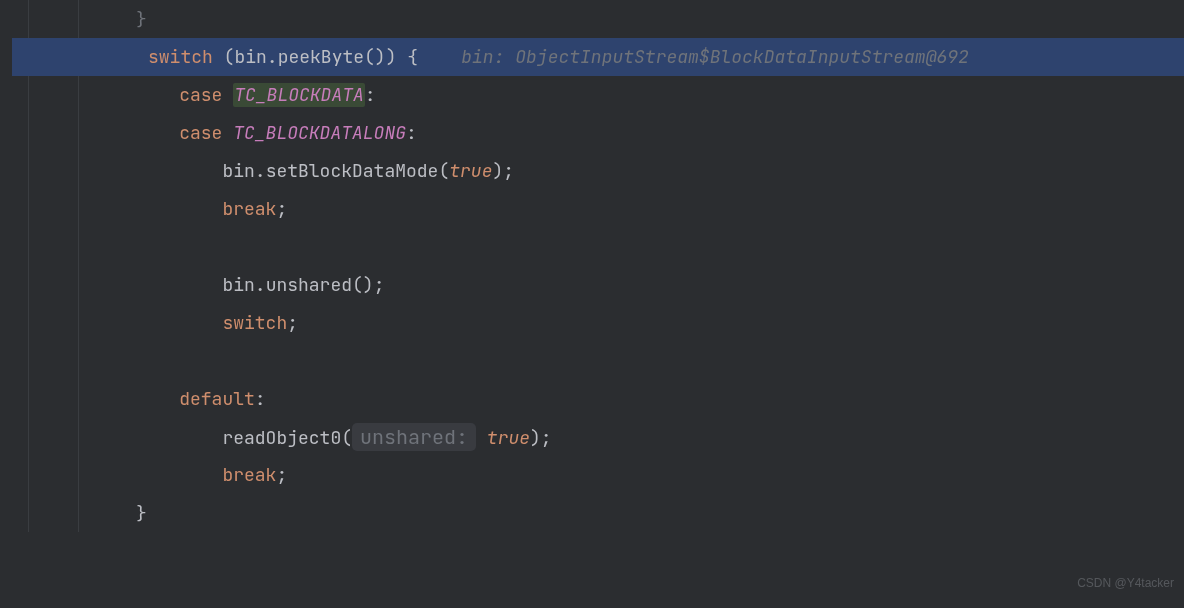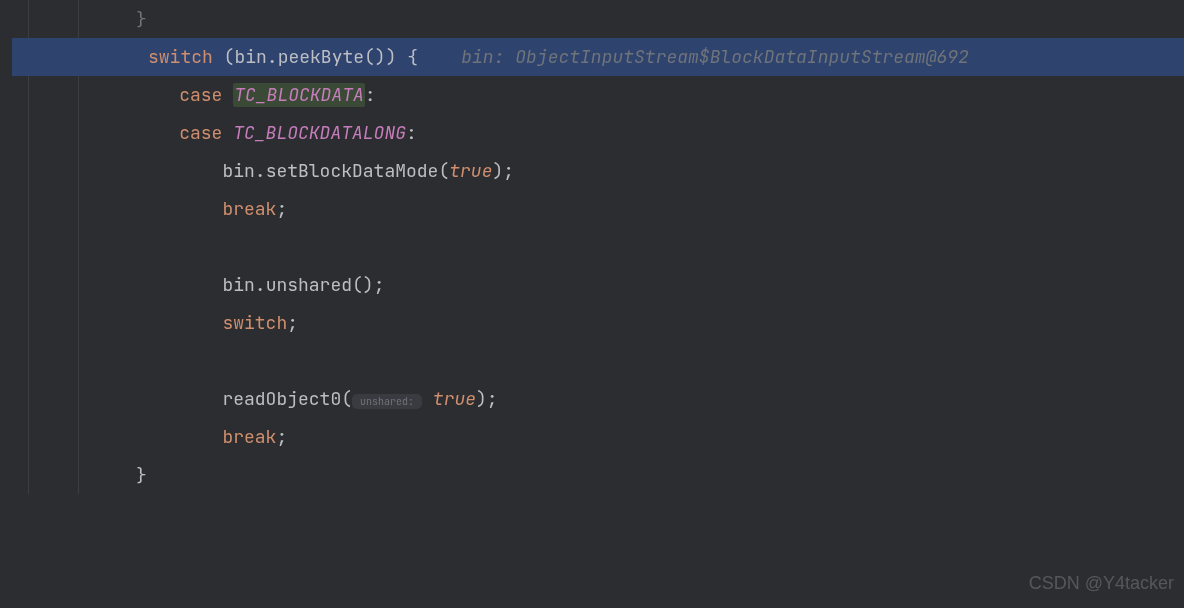--- a/index.html
+++ b/index.html
@@ -40,33 +40,33 @@
   .method    { color: #bcbec4; }
   .constant  { color: #c77dbb; font-style: italic; }
   .bool      { color: #cf8e6d; font-style: italic; }
   .inlay     { color: #6f737a; font-style: italic; }
   .inlay-pill {
     color: #6f737a;
     background: #393b40;
     border-radius: 5px;
     padding: 1px 8px;
     font-style: normal;
-    font-size: 10px;
+    font-size: 20px;
   }
   .sel-bg {
     background: #3a4a36;
     border-radius: 2px;
     padding: 0 1px 1px 1px;
   }
   .watermark {
     position: absolute;
     right: 10px;
     bottom: 6px;
     color: #6b6e73;
-    font-size: 18px;
+    font-size: 12px;
     font-family: sans-serif;
     opacity: 0.65;
     pointer-events: none;
   }
 </style>
 </head>
 <body>
 
 <div class="editor">
 
@@ -88,20 +88,21 @@
   <div class="line"> </div>
 
 
   <div class="line"><span>                  </span><span class="ident">bin</span><span class="punct">.</span><span class="method">unshared</span><span class="punct">();</span></div>
 
 
   <div class="line"><span>                  </span><span class="keyword">switch</span><span class="punct">;</span></div>
 
   <div class="line"> </div>
 
+  <div class="line"><span>              </span><span class="keyword">default</span><span class="punct">:</span></div>
 
   <div class="line"><span>                  </span><span class="method">readObject0</span><span class="punct">(</span><span class="inlay-pill">unshared:</span><span> </span><span class="bool">true</span><span class="punct">);</span></div>
 
   <div class="line"><span>                  </span><span class="keyword">break</span><span class="punct">;</span></div>
 
   <div class="line"><span>          </span><span class="punct">}</span></div>
 
 </div>
 
 <div class="watermark">CSDN @Y4tacker</div>

